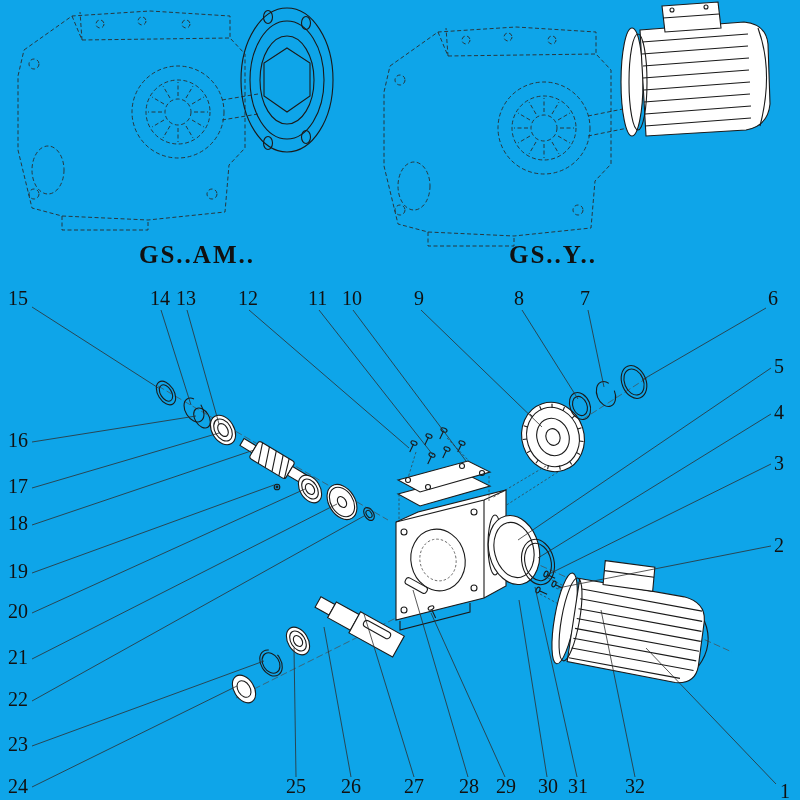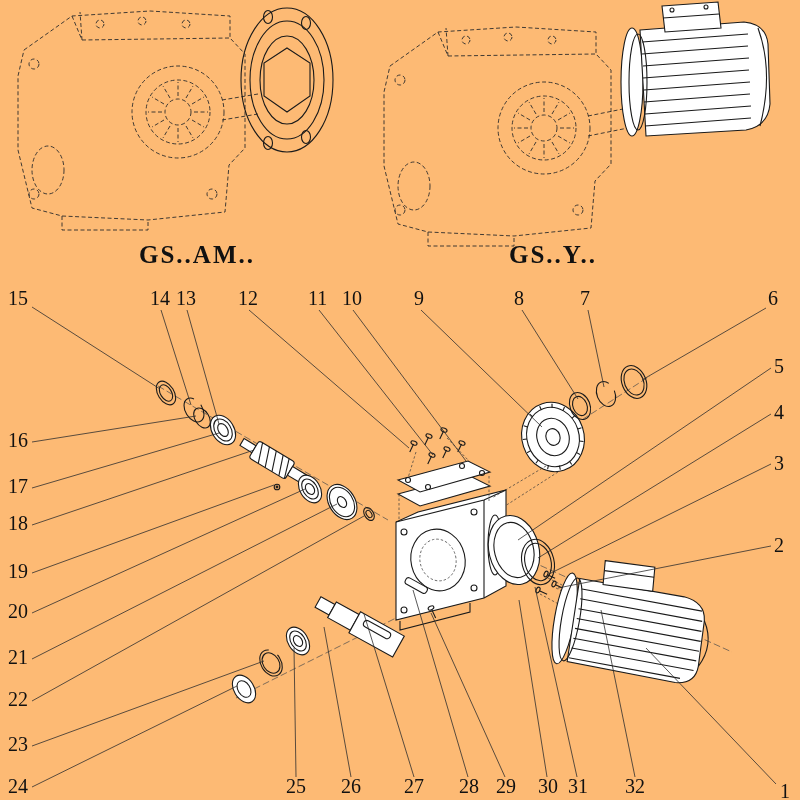--- a/index.html
+++ b/index.html
@@ -1,16 +1,16 @@
 <!DOCTYPE html>
 <html><head>
 <meta charset="utf-8">
 <style>
   html,body{margin:0;padding:0;background:#ffffff}
-  .stage{width:800px;height:800px;position:relative;background:#fdba74;overflow:hidden}
+  .stage{width:800px;height:800px;position:relative;background:#0ea5e9;overflow:hidden}
   svg{display:block}
   .d{fill:none;stroke:#2b2b2b;stroke-width:.9;stroke-dasharray:4 2.5}
   .d2{fill:none;stroke:#3a3a3a;stroke-width:.7;stroke-dasharray:2.5 2}
   .s{fill:none;stroke:#1a1a1a;stroke-width:1.1}
   .sf{fill:#ffffff;stroke:#1a1a1a;stroke-width:1.1}
   .axis{fill:none;stroke:#4a4a4a;stroke-width:.7;stroke-dasharray:7 3}
   .leader{stroke:#2f2f2f;stroke-width:.8}
   .callout-num{font-family:"Liberation Serif","DejaVu Serif",serif;font-size:20px;fill:#111}
   .model-label{font-family:"Liberation Serif","DejaVu Serif",serif;font-size:25px;font-weight:bold;letter-spacing:2px;fill:#111;text-anchor:middle}
 </style>

